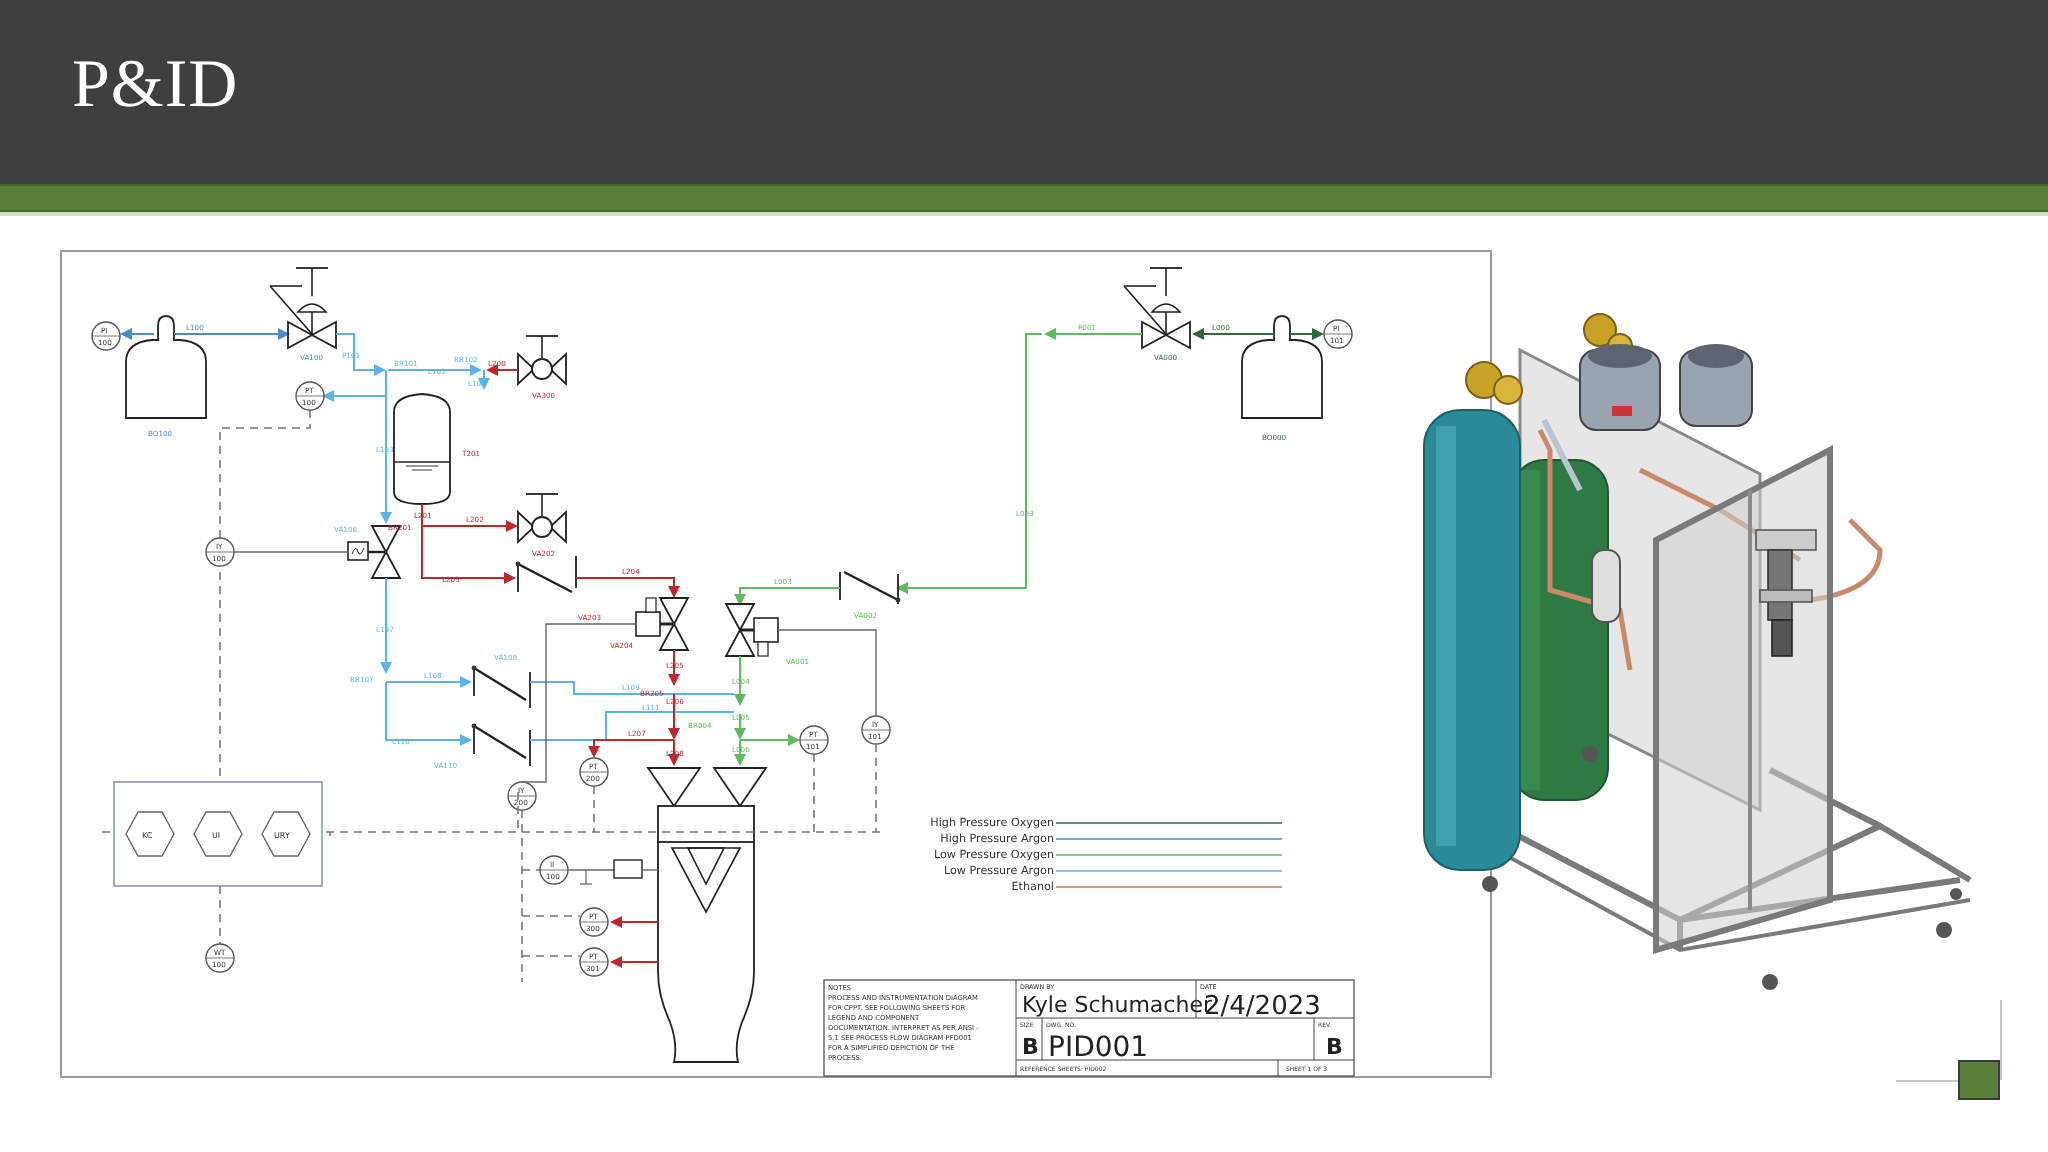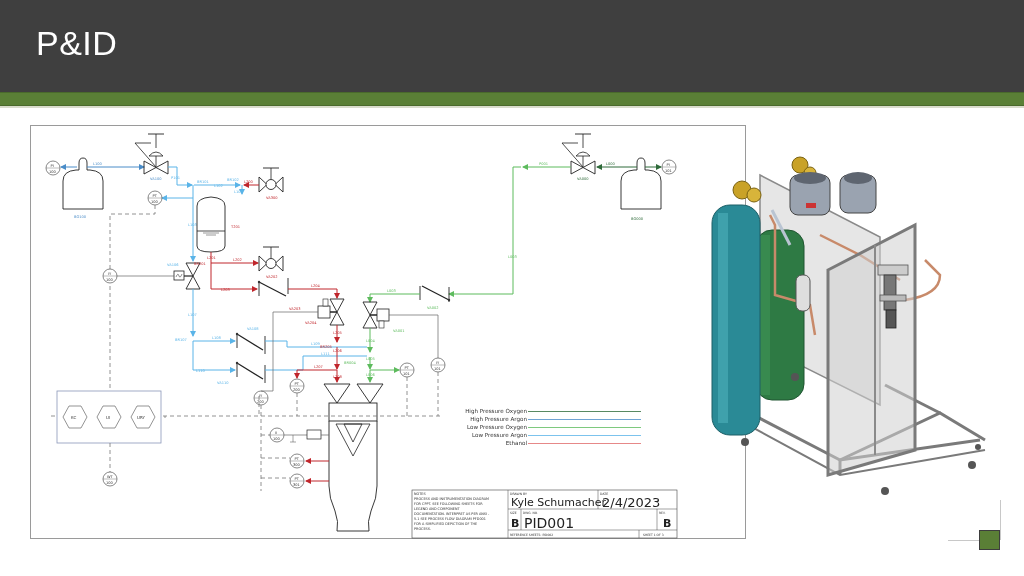--- a/index.html
+++ b/index.html
@@ -1,18 +1,18 @@
 <!DOCTYPE html>
 <html><head>
 <meta charset="utf-8">
 <style>
   html, body { margin: 0; padding: 0; }
   body { width: 1024px; height: 576px; position: relative; overflow: hidden; background: #ffffff; font-family: "DejaVu Sans", sans-serif; }
   .header { position: absolute; left: 0; top: 0; width: 1024px; height: 92px; background: #3f3f3f; }
-  .title { position: absolute; left: 36px; top: 24px; font-size: 34px; color: #ffffff; font-family: Liberation Sans, sans-serif; letter-spacing: 0.5px; }
+  .title { position: absolute; left: 36px; top: 24px; font-size: 34px; color: #ffffff; font-family: Liberation Serif, serif; letter-spacing: 0.5px; }
   .green-bar { position: absolute; left: 0; top: 92px; width: 1024px; height: 14px; background: #5a7f36; border-top: 1px solid #4a6a2c; border-bottom: 1px solid #4a6a2c; box-sizing: border-box; }
   .subline { position: absolute; left: 0; top: 106px; width: 1024px; height: 2px; background: #d9dccc; }
   .pid-frame { position: absolute; left: 30px; top: 125px; width: 716px; height: 414px; border: 1px solid #9a9a9a; background: #fff; box-sizing: border-box; }
   .pid-frame svg { position: absolute; left: 0; top: 0; }
   .tiny { font-family: "DejaVu Sans", sans-serif; font-size: 3.6px; }
   .lbl { font-family: "DejaVu Sans", sans-serif; font-size: 4px; }
   .legend { font-family: "DejaVu Sans", sans-serif; font-size: 5.6px; fill: #333; }
   .tb { font-family: "DejaVu Sans", sans-serif; }
   .render-wrap { position: absolute; left: 700px; top: 145px; width: 300px; height: 385px; }
   .corner-line-v { position: absolute; left: 1000px; top: 500px; width: 1px; height: 40px; background: #c8c8c8; }

